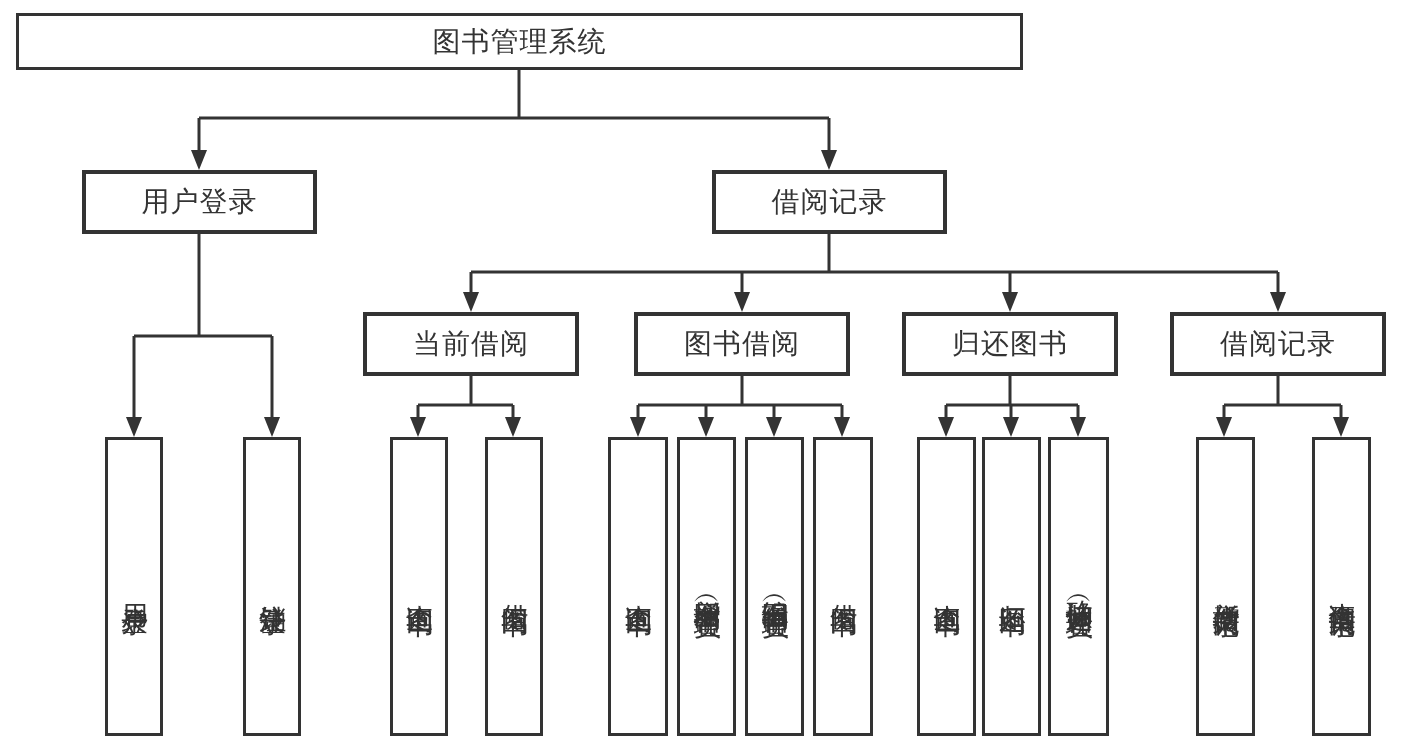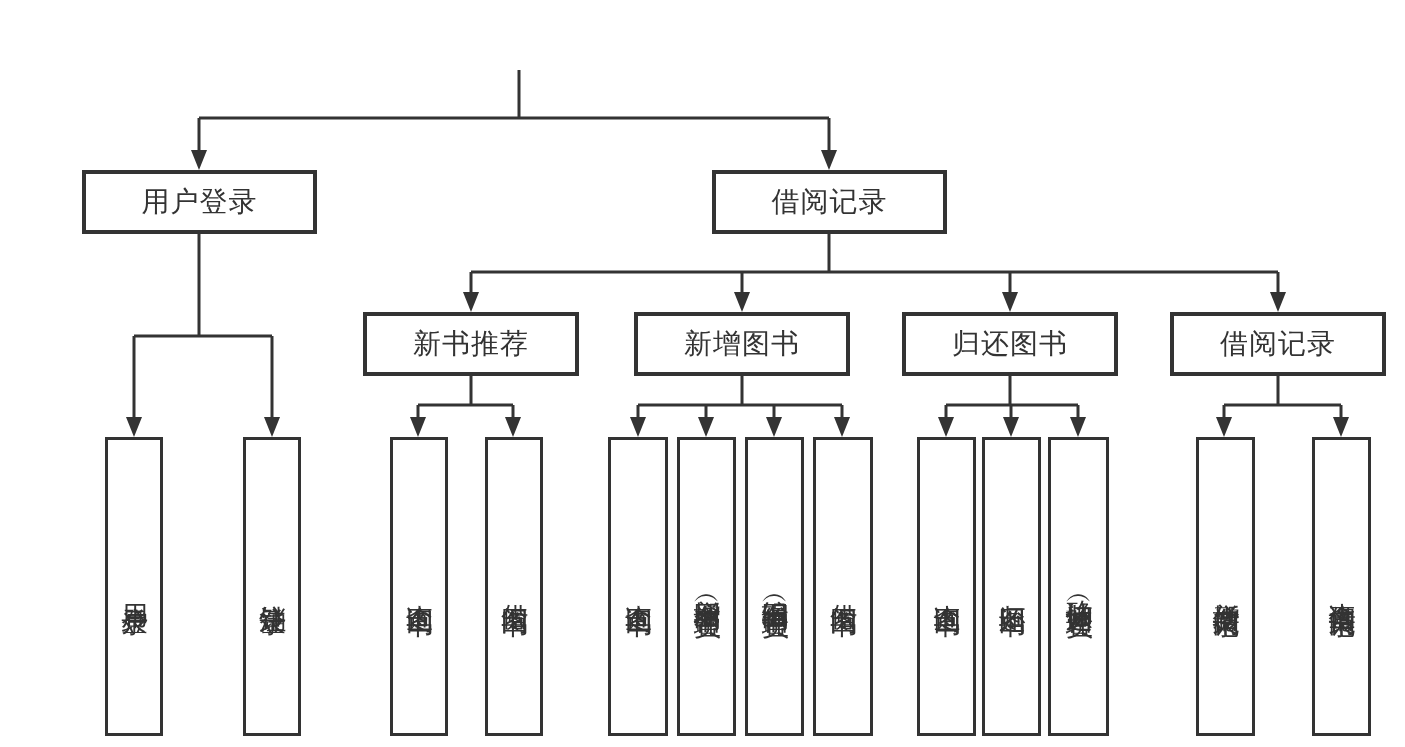--- a/index.html
+++ b/index.html
@@ -70,26 +70,27 @@
       <path d="M1011 405 V421" fill="none" stroke="#333333" stroke-width="3"></path>
       <polygon points="1011,437 1003,417 1019,417" fill="#333333"></polygon>
       <path d="M1078 405 V421" fill="none" stroke="#333333" stroke-width="3"></path>
       <polygon points="1078,437 1070,417 1086,417" fill="#333333"></polygon>
       <path d="M1224 405 V421" fill="none" stroke="#333333" stroke-width="3"></path>
       <polygon points="1224,437 1216,417 1232,417" fill="#333333"></polygon>
       <path d="M1341 405 V421" fill="none" stroke="#333333" stroke-width="3"></path>
       <polygon points="1341,437 1333,417 1349,417" fill="#333333"></polygon>
     </svg>
 
+  <div class="node" style="left:16px;top:13px;width:1007px;height:57px">图书管理系统</div>
 
   <div class="node mid" style="left:82px;top:170px;width:235px;height:64px">用户登录</div>
   <div class="node mid" style="left:712px;top:170px;width:235px;height:64px">借阅记录</div>
 
-  <div class="node mid" style="left:363px;top:312px;width:216px;height:64px">新书推荐</div>
-  <div class="node mid" style="left:634px;top:312px;width:216px;height:64px">新增图书</div>
+  <div class="node mid" style="left:363px;top:312px;width:216px;height:64px">当前借阅</div>
+  <div class="node mid" style="left:634px;top:312px;width:216px;height:64px">图书借阅</div>
   <div class="node mid" style="left:902px;top:312px;width:216px;height:64px">归还图书</div>
   <div class="node mid" style="left:1170px;top:312px;width:216px;height:64px">借阅记录</div>
 
   <div class="node leaf" style="left:105px;width:58px">用户登录</div>
   <div class="node leaf" style="left:243px;width:58px">注销登录</div>
 
   <div class="node leaf" style="left:390px;width:58px">查询图书</div>
   <div class="node leaf" style="left:485px;width:58px">借阅图书</div>
 
   <div class="node leaf" style="left:608px;width:60px">查询图书</div>

